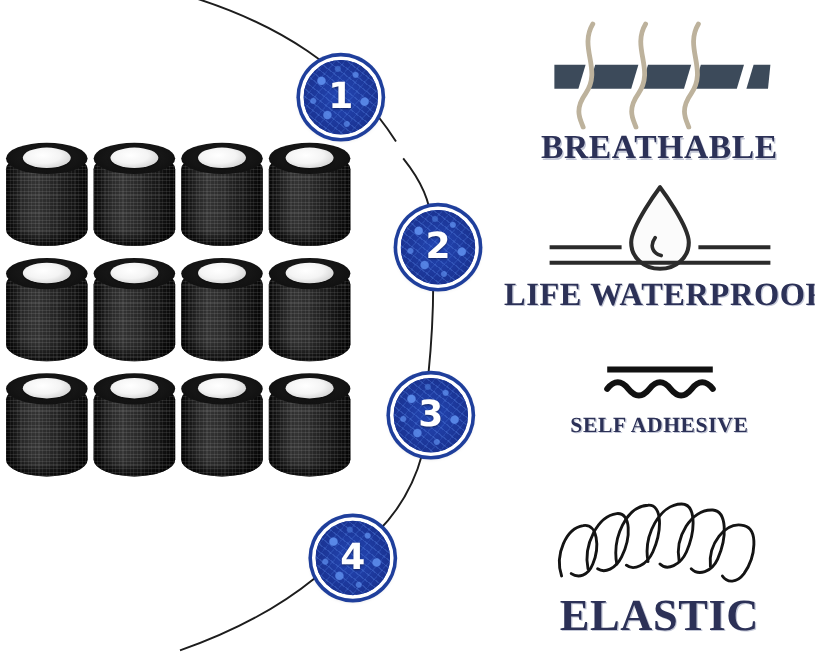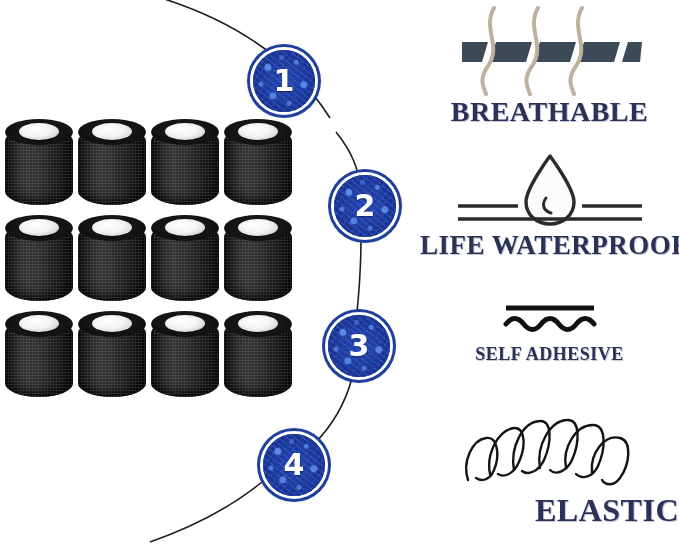--- a/index.html
+++ b/index.html
@@ -168,21 +168,21 @@
     top: 0;
     width: 259px;
     height: 548px;
   }
   .feature {
     position: absolute;
     left: 0;
     width: 259px;
     text-align: center;
   }
-  #feature-breathable    { top: 4px;   height: 134px; }
+  #feature-breathable    { top: 16px;   height: 134px; }
   #feature-waterproof    { top: 150px; height: 130px; }
   #feature-adhesive      { top: 294px; height: 110px; }
   #feature-elastic       { top: 410px; height: 130px; }
 
   .feature-icon {
     display: flex;
     align-items: center;
     justify-content: center;
   }
   .feature-label {
@@ -190,21 +190,21 @@
     font-weight: bold;
     color: #2c3157;
     letter-spacing: .5px;
     text-transform: uppercase;
     text-shadow: 1px 1px 0 rgba(175,180,200,.75);
     white-space: nowrap;
   }
   #label-breathable { font-size: 28px; }
   #label-waterproof { font-size: 27px; }
   #label-adhesive   { font-size: 18px; }
-  #label-elastic    { font-size: 32px; text-align: right; }
+  #label-elastic    { font-size: 37px; }
 </style>
 </head>
 <body>
 
 <div id="canvas">
 
   <div id="product-panel">
     <div id="roll-grid">
       <div class="roll">
         <div class="roll-body"></div>

